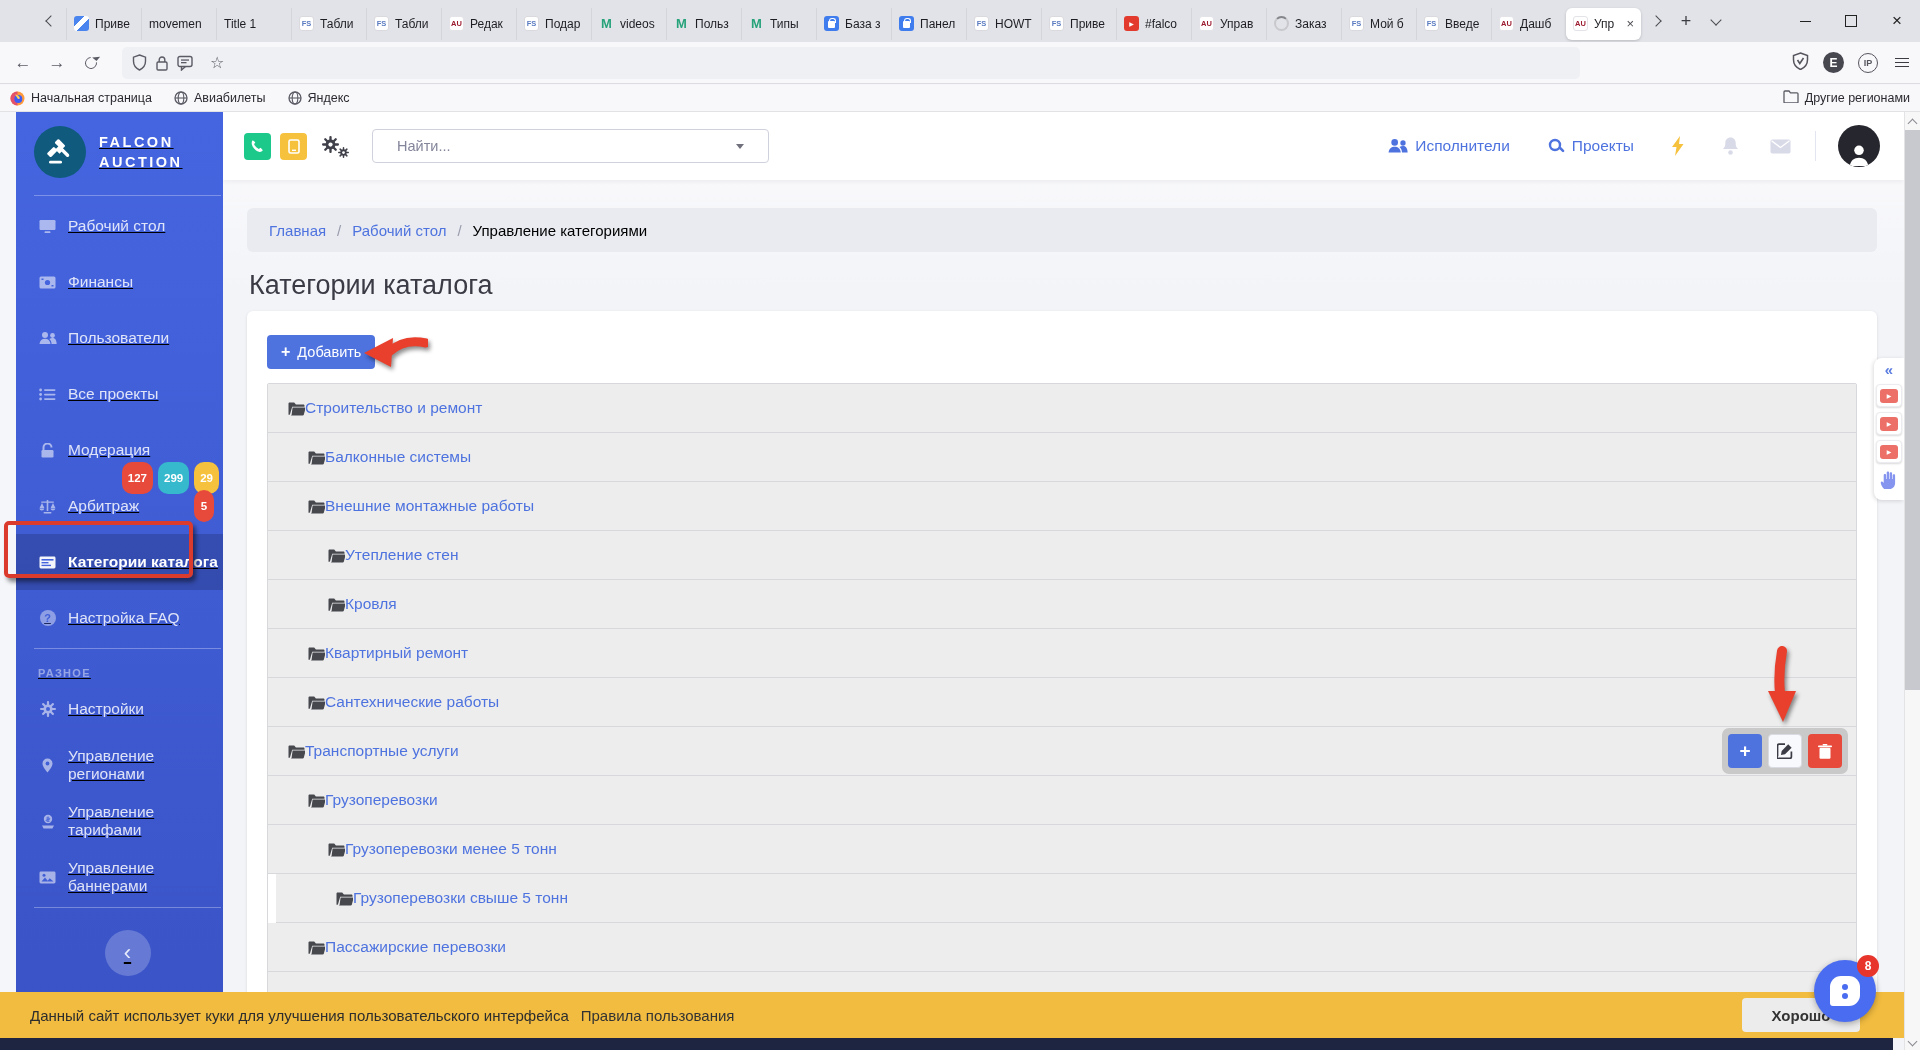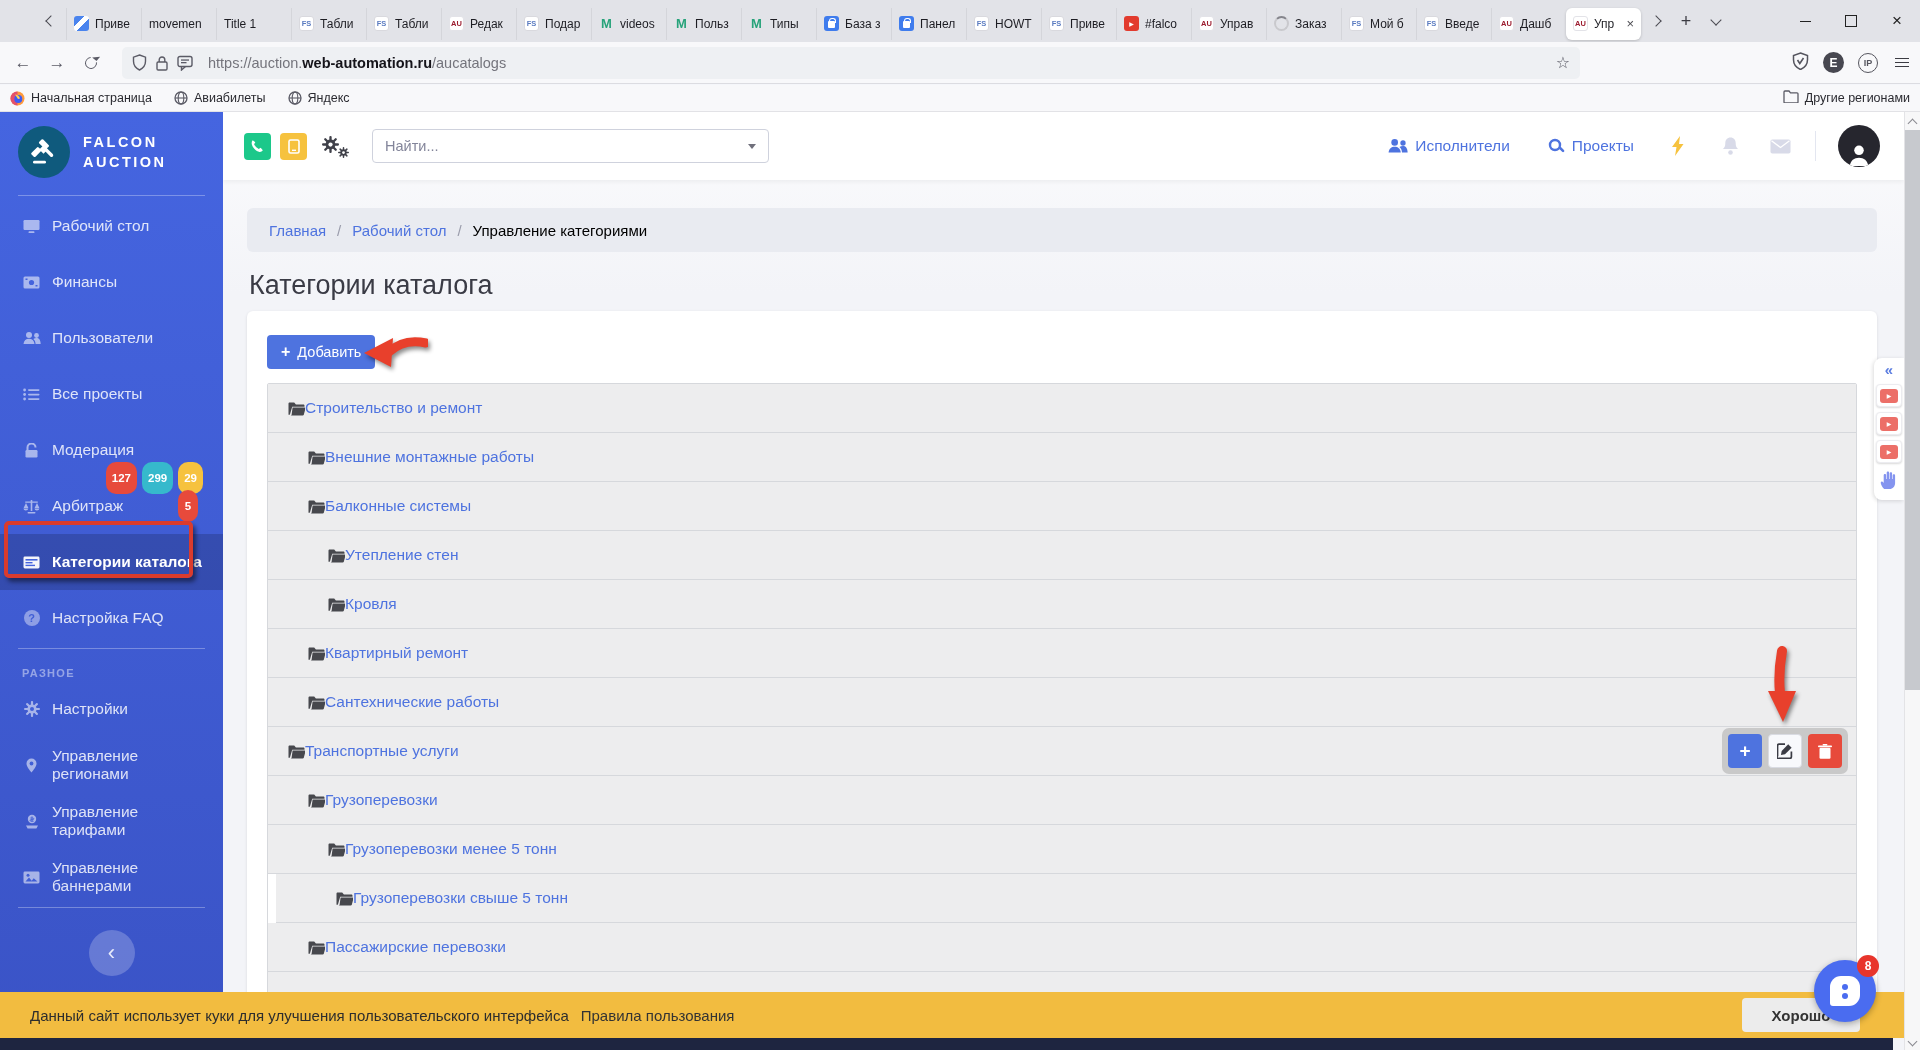--- a/index.html
+++ b/index.html
@@ -49,21 +49,21 @@
   .burger{display:flex;flex-direction:column;gap:3px;cursor:pointer;padding:3px;}
   .burger i{width:14px;border-top:1.6px solid #3c3c43;}
 
   .bookbar{position:absolute;left:0;top:85px;width:1920px;height:27px;background:#f8f8fa;border-bottom:1px solid #e2e2e6;display:flex;align-items:center;padding:0 10px;font-size:12.5px;color:#2a2a30;}
   .bk{display:flex;align-items:center;gap:6px;margin-right:22px;cursor:pointer;}
   .bk-right{margin-left:auto;display:flex;align-items:center;gap:6px;cursor:pointer;}
 
   
   .app{position:absolute;left:0;top:112px;width:1920px;height:938px;}
 
-  .sidebar{position:absolute;left:0;top:0;width:223px;height:100%;background:linear-gradient(180deg,#4565e0,#3a53c6);overflow:hidden;}
+  .sidebar{position:absolute;left:16px;top:0;width:223px;height:100%;background:linear-gradient(180deg,#4565e0,#3a53c6);overflow:hidden;text-decoration:underline;}
   .logo{display:flex;align-items:center;padding:14px 16px 15px 18px;}
   .logo-circle{width:52px;height:52px;border-radius:50%;background:#0f5a7d;display:flex;align-items:center;justify-content:center;flex:none;}
   .brand{margin-left:13px;color:#fff;font-weight:800;letter-spacing:2.5px;font-size:14.5px;line-height:1.4;}
   .s-div{height:1px;background:rgba(255,255,255,.3);margin:2px 18px 2px 18px;}
   .s-item{position:relative;height:56px;display:flex;align-items:center;padding:0 14px 0 22px;color:rgba(255,255,255,.83);font-size:15.5px;cursor:pointer;}
   .s-item.active{background:rgba(0,0,0,.17);color:#fff;font-weight:700;}
   .s-icon{width:19px;margin-right:11px;opacity:.55;display:flex;justify-content:center;flex:none;}
   .s-item.active .s-icon{opacity:.95;}
   .q-ic{width:16px;height:16px;border-radius:50%;background:rgba(255,255,255,.75);color:#4161d8;font-size:11px;font-weight:700;display:flex;align-items:center;justify-content:center;}
   .s-badges{position:absolute;right:20px;top:40px;display:flex;gap:5px;z-index:2;}
@@ -73,21 +73,21 @@
   .collapse{width:46px;height:46px;border-radius:50%;background:rgba(255,255,255,.22);margin:22px auto;display:flex;align-items:center;justify-content:center;color:#e8ecfb;font-size:22px;cursor:pointer;}
 
   .main{position:absolute;left:223px;top:0;right:16px;bottom:0;background:linear-gradient(180deg,#fbfbfd,#f3f4f8 180px);overflow:hidden;}
   .topnav{height:68px;background:#fff;display:flex;align-items:center;padding:0 24px 0 21px;box-shadow:0 2px 4px rgba(0,0,0,.05);position:relative;z-index:5;}
   .sq-btn{width:27px;height:27px;border-radius:4px;display:flex;align-items:center;justify-content:center;flex:none;cursor:pointer;}
   .sq-green{background:#1cc88a;}
   .sq-yellow{background:#f6c23e;margin-left:9px;}
   .gears{margin-left:13px;position:relative;width:34px;height:28px;cursor:pointer;flex:none;}
   .gears .g1{position:absolute;left:2px;top:4px;}
   .gears .g2{position:absolute;left:18px;top:12px;}
-  .searchbox{margin-left:18px;width:397px;height:34px;border:1px solid #cfd2dd;border-radius:4px;background:#fff;display:flex;align-items:center;padding:0 12px;font-size:14.5px;color:#83859a;cursor:text;}
+  .searchbox{margin-left:18px;width:397px;height:34px;border:1px solid #cfd2dd;border-radius:4px;background:#fff;display:flex;align-items:center;padding:0 24px;font-size:14.5px;color:#83859a;cursor:text;}
   .searchbox .caret{margin-left:auto;border-left:4.5px solid transparent;border-right:4.5px solid transparent;border-top:5.5px solid #70707c;}
   .nav-right{margin-left:auto;display:flex;align-items:center;gap:0;}
   .nav-link{display:flex;align-items:center;gap:7px;color:#4e73df;font-size:15.5px;cursor:pointer;margin-right:38px;}
   .nv-ic{display:flex;align-items:center;cursor:pointer;}
   .nav-divider{width:1px;height:30px;background:#e3e6f0;margin:0 22px 0 24px;}
   .avatar{width:42px;height:42px;border-radius:50%;background:#26262e;display:flex;align-items:flex-end;justify-content:center;overflow:hidden;cursor:pointer;}
 
   .page{position:absolute;left:0;right:0;top:68px;bottom:0;padding:28px 27px 0 24px;overflow:hidden;}
   .crumb-strip{height:44px;background:#e9ebf1;border-radius:6px;display:flex;align-items:center;padding:0 22px;font-size:15px;}
   .crumb-strip a{color:#4e73df;text-decoration:none;cursor:pointer;}
@@ -268,21 +268,20 @@
           </svg>
         </span>
       <span class="id-ic" id="ic-perm">
           <svg width="16" height="16" viewBox="0 0 16 16">
             <rect x="1" y="1.5" width="14" height="10" rx="2" fill="none" stroke="#5b5b66" stroke-width="1.4"></rect>
             <path d="M4.5 11.5v3.5l4-3.5" fill="none" stroke="#5b5b66" stroke-width="1.4"></path>
             <rect x="4" y="4.4" width="8" height="1.3" fill="#5b5b66"></rect>
             <rect x="4" y="7" width="5.5" height="1.3" fill="#5b5b66"></rect>
           </svg>
         </span>
-      <span class="urltext"><span>https://auction.</span><b>web-automation.ru</b><span>/aucatalogs</span></span>
       <span class="star">☆</span>
     </div>
     <div class="tb-right">
       <span class="id-ic" id="ic-shieldv"><svg width="17" height="18" viewBox="0 0 17 18">
             <path d="M8.5 1l7 2.5v4.3c0 4.7-2.8 7.9-7 9.7-4.2-1.8-7-5-7-9.7V3.5z" fill="none" stroke="#55555e" stroke-width="1.5"></path>
             <path d="M5.5 8l2.3 3.5L11.5 6" fill="none" stroke="#55555e" stroke-width="1.6"></path>
           </svg></span>
       <span class="ecircle">E</span>
       <span class="ipbadge">IP</span>
       <span class="burger">
@@ -616,32 +615,32 @@
                 </a>
               </div>
               <div class="cat-row" style="padding-left: 40px;">
                 <a class="cat-link">
                   <span style="display: inline-flex; align-items: center;">
                     <svg width="17" height="14" viewBox="0 0 17 14">
                       <path fill="#47484d" d="M.5 12.8V1.6C.5 1 1 .5 1.6.5h4.6l1.7 1.9h7.5c.6 0 1.1.5 1.1 1.1v1.2H4.2L2 12.2c-.1.5-.6.8-1.5.6z"></path>
                       <path fill="#47484d" d="M4.6 5.6h11.9c.7 0 1.1.6.9 1.2l-1.6 5.9c-.1.5-.6.8-1.1.8H2.6c.5 0 .9-.3 1-.8z"></path>
                     </svg>
                   </span>
+                  <span>Балконные системы</span>
+                </a>
+              </div>
+              <div class="cat-row" style="padding-left: 40px;">
+                <a class="cat-link">
+                  <span style="display: inline-flex; align-items: center;">
+                    <svg width="17" height="14" viewBox="0 0 17 14">
+                      <path fill="#47484d" d="M.5 12.8V1.6C.5 1 1 .5 1.6.5h4.6l1.7 1.9h7.5c.6 0 1.1.5 1.1 1.1v1.2H4.2L2 12.2c-.1.5-.6.8-1.5.6z"></path>
+                      <path fill="#47484d" d="M4.6 5.6h11.9c.7 0 1.1.6.9 1.2l-1.6 5.9c-.1.5-.6.8-1.1.8H2.6c.5 0 .9-.3 1-.8z"></path>
+                    </svg>
+                  </span>
                   <span>Внешние монтажные работы</span>
-                </a>
-              </div>
-              <div class="cat-row" style="padding-left: 40px;">
-                <a class="cat-link">
-                  <span style="display: inline-flex; align-items: center;">
-                    <svg width="17" height="14" viewBox="0 0 17 14">
-                      <path fill="#47484d" d="M.5 12.8V1.6C.5 1 1 .5 1.6.5h4.6l1.7 1.9h7.5c.6 0 1.1.5 1.1 1.1v1.2H4.2L2 12.2c-.1.5-.6.8-1.5.6z"></path>
-                      <path fill="#47484d" d="M4.6 5.6h11.9c.7 0 1.1.6.9 1.2l-1.6 5.9c-.1.5-.6.8-1.1.8H2.6c.5 0 .9-.3 1-.8z"></path>
-                    </svg>
-                  </span>
-                  <span>Балконные системы</span>
                 </a>
               </div>
               <div class="cat-row" style="padding-left: 60px;">
                 <a class="cat-link">
                   <span style="display: inline-flex; align-items: center;">
                     <svg width="17" height="14" viewBox="0 0 17 14">
                       <path fill="#47484d" d="M.5 12.8V1.6C.5 1 1 .5 1.6.5h4.6l1.7 1.9h7.5c.6 0 1.1.5 1.1 1.1v1.2H4.2L2 12.2c-.1.5-.6.8-1.5.6z"></path>
                       <path fill="#47484d" d="M4.6 5.6h11.9c.7 0 1.1.6.9 1.2l-1.6 5.9c-.1.5-.6.8-1.1.8H2.6c.5 0 .9-.3 1-.8z"></path>
                     </svg>
                   </span>

